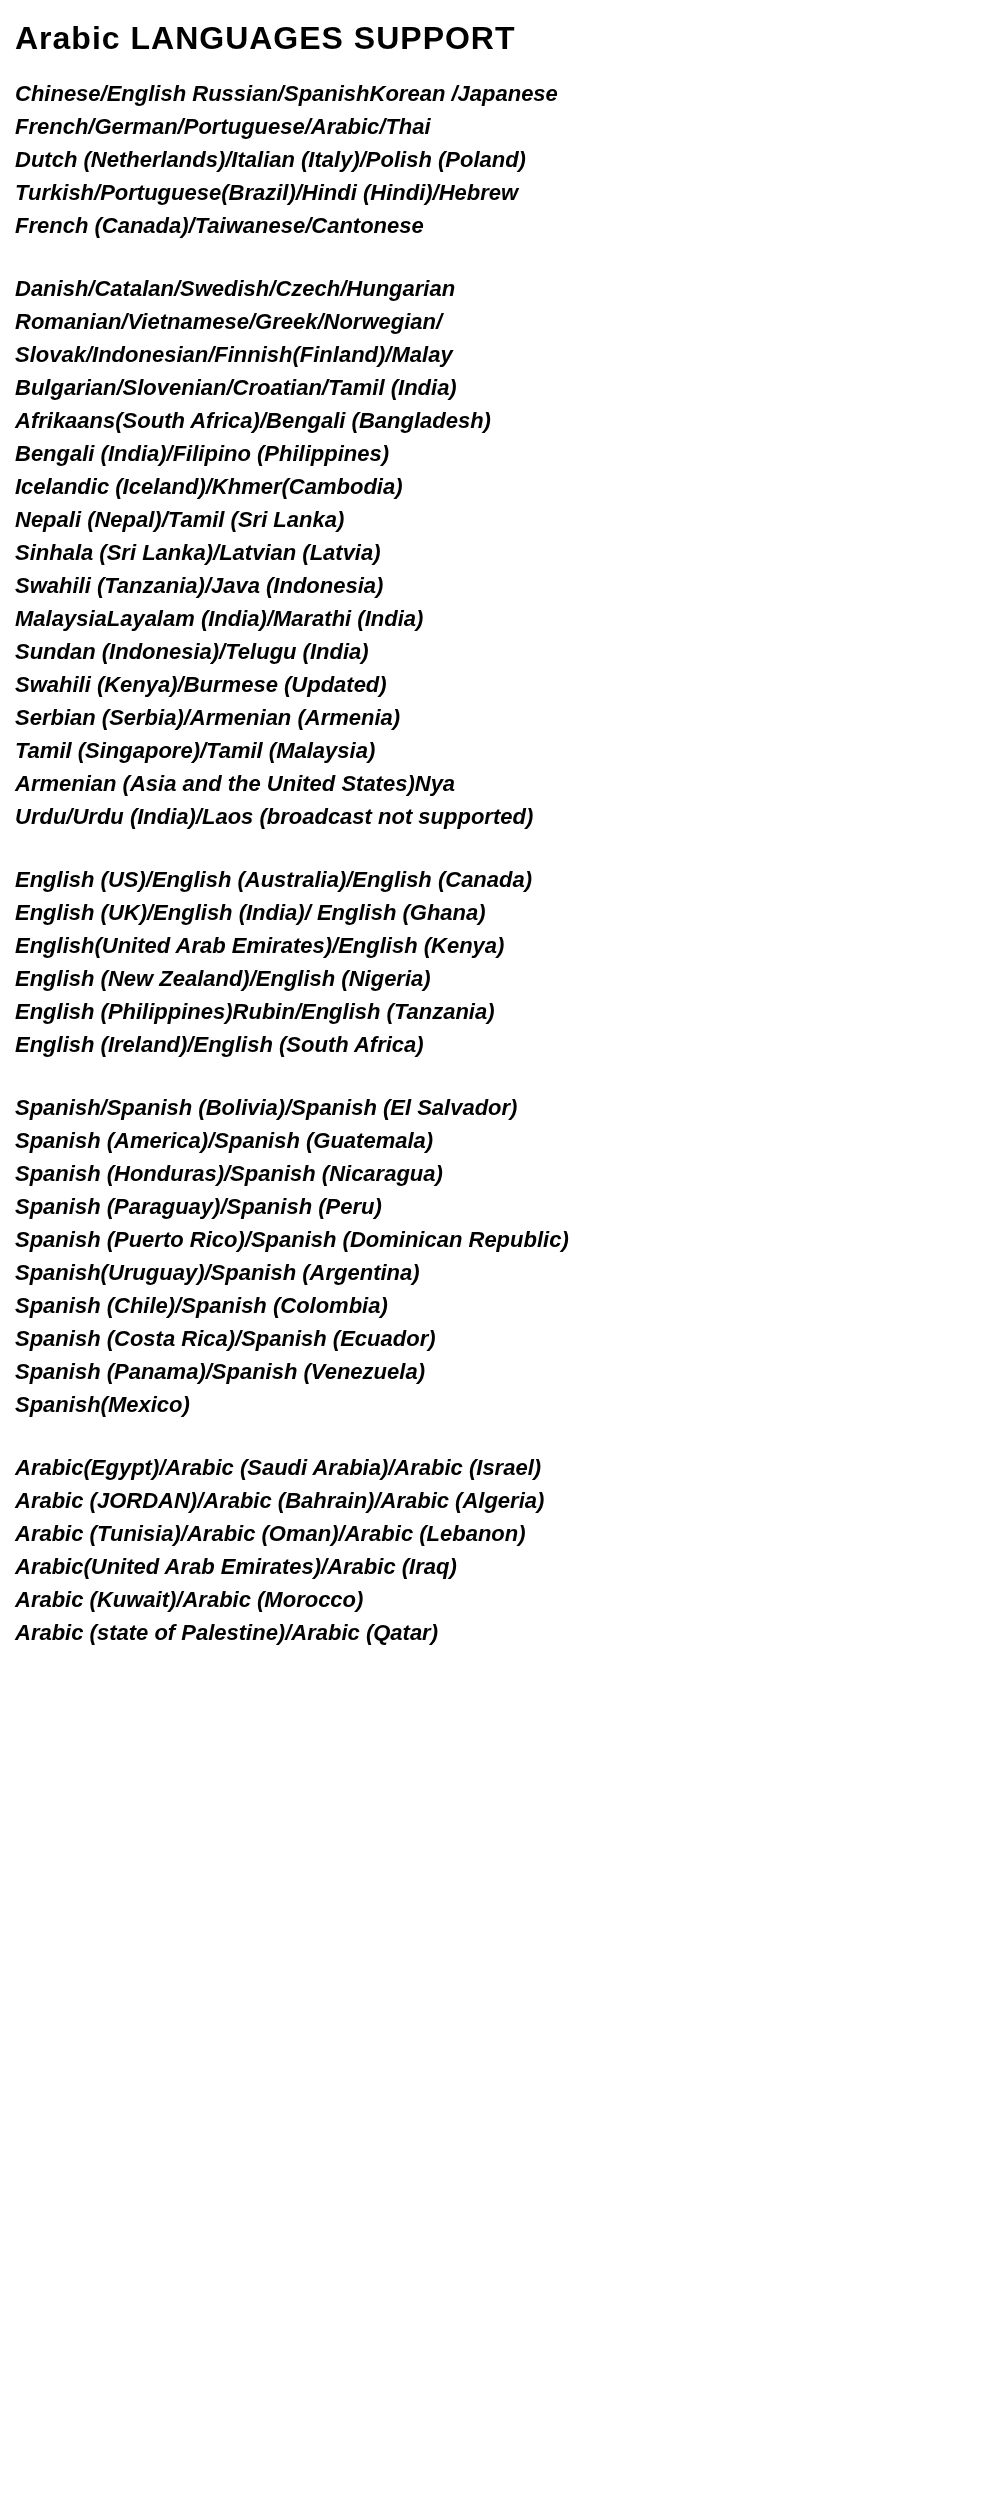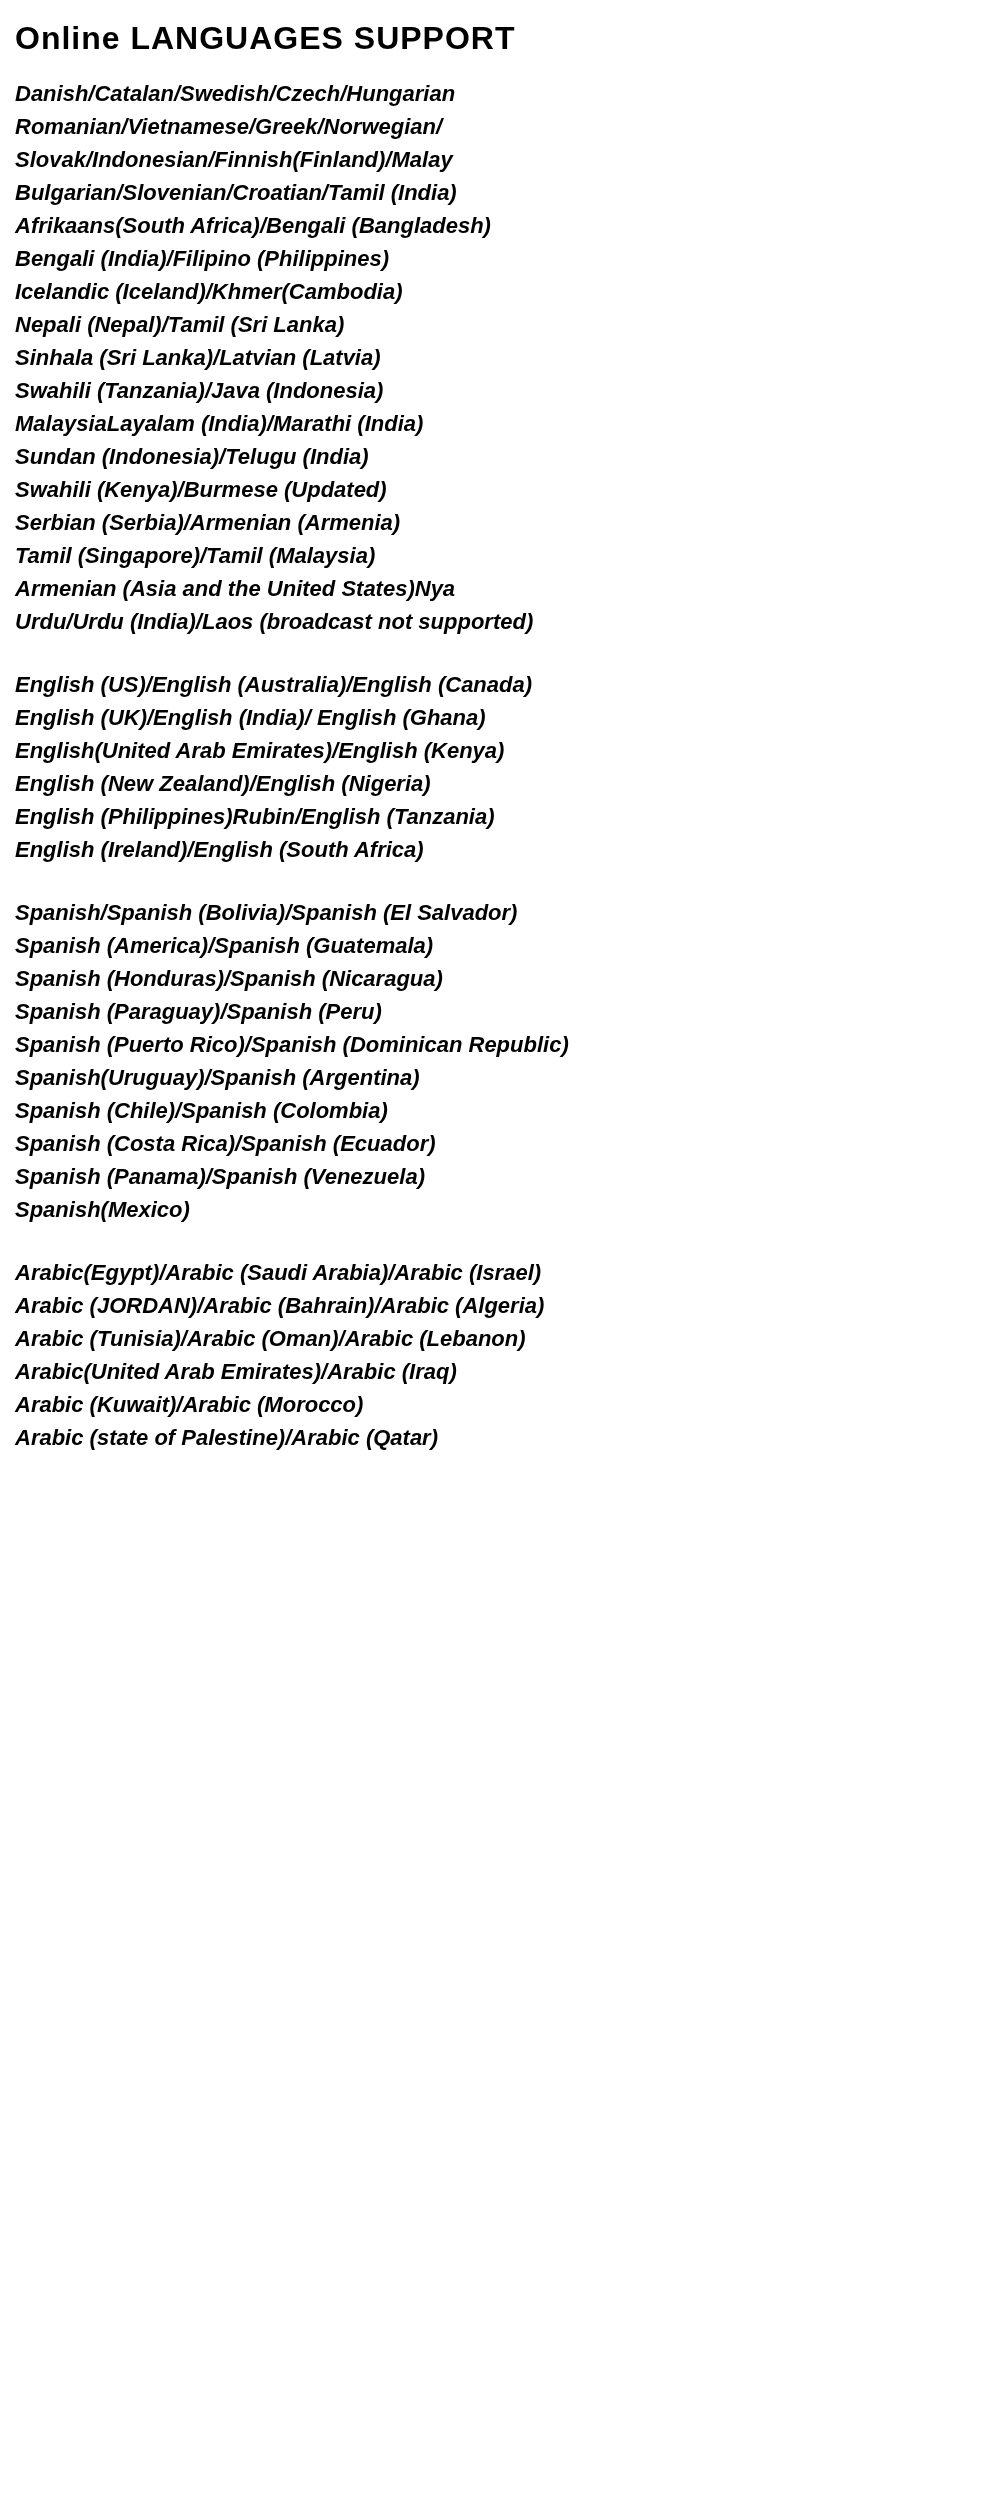--- a/index.html
+++ b/index.html
@@ -32,23 +32,26 @@
       font-size: 22px;
       font-weight: 700;
       font-style: italic;
       color: #000000;
       line-height: 1.5;
     }
   </style>
 </head>
 <body>
 
-<h1>Online LANGUAGES SUPPORT</h1>
+<h1>Arabic LANGUAGES SUPPORT</h1>
 
 <div id="language-groups-container">
+    <div class="language-group">
+      <p>Chinese/English Russian/SpanishKorean /Japanese<br>French/German/Portuguese/Arabic/Thai<br>Dutch (Netherlands)/Italian (Italy)/Polish (Poland)<br>Turkish/Portuguese(Brazil)/Hindi (Hindi)/Hebrew<br>French (Canada)/Taiwanese/Cantonese</p>
+    </div>
     <div class="language-group">
       <p>Danish/Catalan/Swedish/Czech/Hungarian<br>Romanian/Vietnamese/Greek/Norwegian/<br>Slovak/Indonesian/Finnish(Finland)/Malay<br>Bulgarian/Slovenian/Croatian/Tamil (India)<br>Afrikaans(South Africa)/Bengali (Bangladesh)<br>Bengali (India)/Filipino (Philippines)<br>Icelandic (Iceland)/Khmer(Cambodia)<br>Nepali (Nepal)/Tamil (Sri Lanka)<br>Sinhala (Sri Lanka)/Latvian (Latvia)<br>Swahili (Tanzania)/Java (Indonesia)<br>MalaysiaLayalam (India)/Marathi (India)<br>Sundan (Indonesia)/Telugu (India)<br>Swahili (Kenya)/Burmese (Updated)<br>Serbian (Serbia)/Armenian (Armenia)<br>Tamil (Singapore)/Tamil (Malaysia)<br>Armenian (Asia and the United States)Nya<br>Urdu/Urdu (India)/Laos (broadcast not supported)</p>
     </div>
     <div class="language-group">
       <p>English (US)/English (Australia)/English (Canada)<br>English (UK)/English (India)/ English (Ghana)<br>English(United Arab Emirates)/English (Kenya)<br>English (New Zealand)/English (Nigeria)<br>English (Philippines)Rubin/English (Tanzania)<br>English (Ireland)/English (South Africa)</p>
     </div>
     <div class="language-group">
       <p>Spanish/Spanish (Bolivia)/Spanish (El Salvador)<br>Spanish (America)/Spanish (Guatemala)<br>Spanish (Honduras)/Spanish (Nicaragua)<br>Spanish (Paraguay)/Spanish (Peru)<br>Spanish (Puerto Rico)/Spanish (Dominican Republic)<br>Spanish(Uruguay)/Spanish (Argentina)<br>Spanish (Chile)/Spanish (Colombia)<br>Spanish (Costa Rica)/Spanish (Ecuador)<br>Spanish (Panama)/Spanish (Venezuela)<br>Spanish(Mexico)</p>
     </div>
     <div class="language-group">

